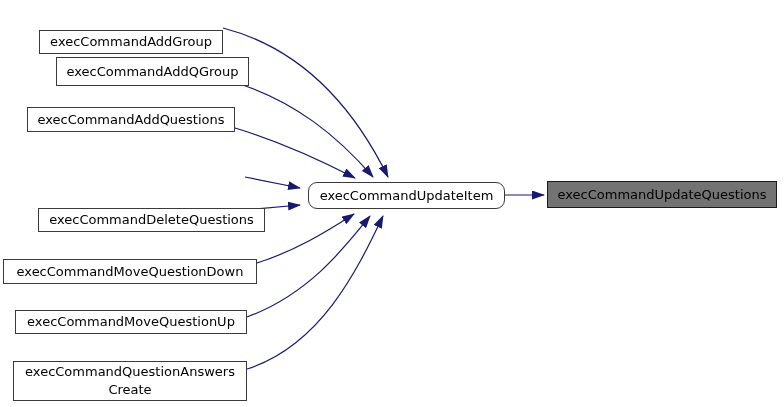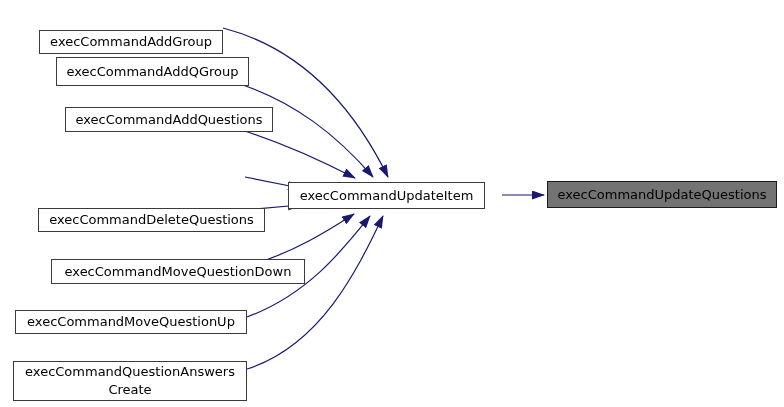--- a/index.html
+++ b/index.html
@@ -64,29 +64,29 @@
       <path d="M247,317 C307,295 342,251 370,216" marker-end="url(#arrow)"></path>
       <path d="M247,369 C322,345 358,268 383,216" marker-end="url(#arrow)"></path>
       <path d="M502,195 L544,195" marker-end="url(#arrow)"></path>
     </g>
   </svg>
 
   <div class="node" style="left:39px;  top:6px;   width:184px; height:24px;margin-top:24px;">execCommandAddGroup</div>
 
   <div class="node" style="left:24px;  top:57px;  width:193px; height:29px;margin-left:32px;">execCommandAddQGroup</div>
 
-  <div class="node" style="left:27px;  top:107px; width:208px; height:25px;margin-left:38px;">execCommandAddQuestions</div>
+  <div class="node" style="left:27px;  top:107px; width:208px; height:25px;">execCommandAddQuestions</div>
 
 
   <div class="node" style="left:22px;  top:208px; width:227px; height:24px;margin-left:16px;">execCommandDeleteQuestions</div>
 
-  <div class="node" style="left:3px;   top:259px; width:254px; height:25px;margin-left:48px;">execCommandMoveQuestionDown</div>
+  <div class="node" style="left:3px;   top:259px; width:254px; height:25px;">execCommandMoveQuestionDown</div>
 
   <div class="node" style="left:15px;  top:310px; width:232px; height:24px;text-align:center;">execCommandMoveQuestionUp</div>
 
   <div class="node" style="left:13px;  top:361px; width:234px; height:40px;">execCommandQuestionAnswers
 Create</div>
 
-  <div class="node" style="left:288px; top:182px; width:197px; height:27px;">execCommandUpdateItem</div>
+  <div class="node" style="left:308px; top:182px; width:197px; height:27px;border-radius:9px;">execCommandUpdateItem</div>
 
   <div class="node highlight" style="left:547px; top:181px; width:230px; height:27px;">execCommandUpdateQuestions</div>
 
 </div>
 
 </body></html>

